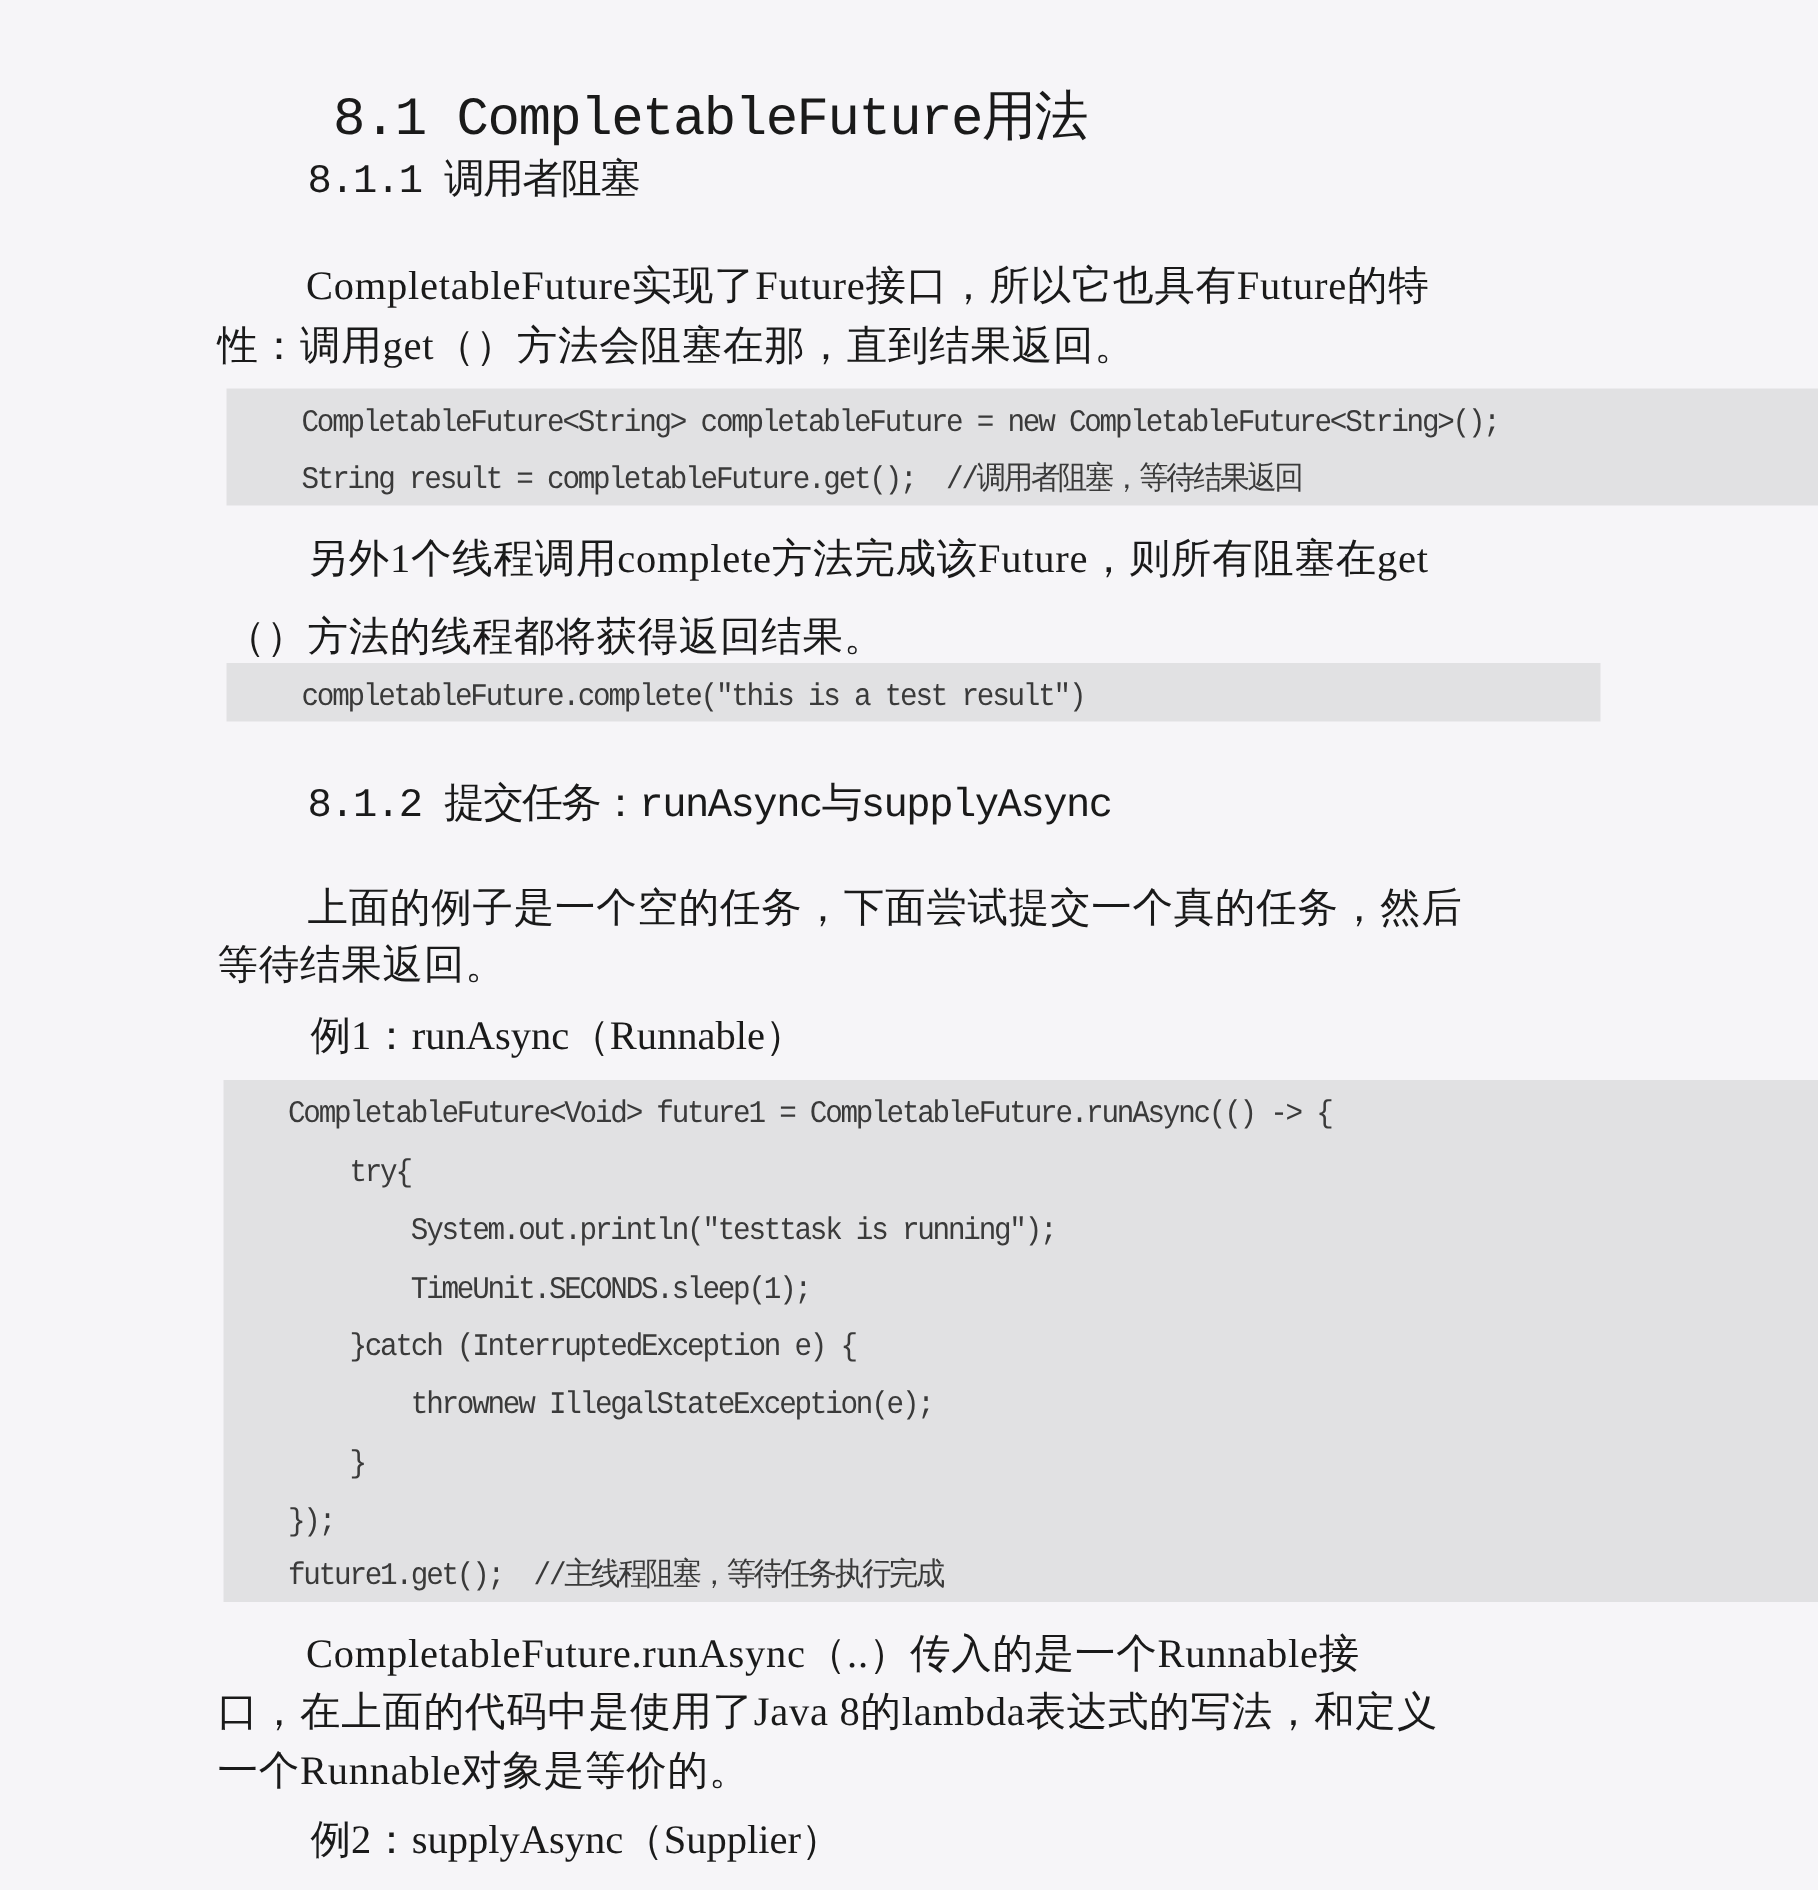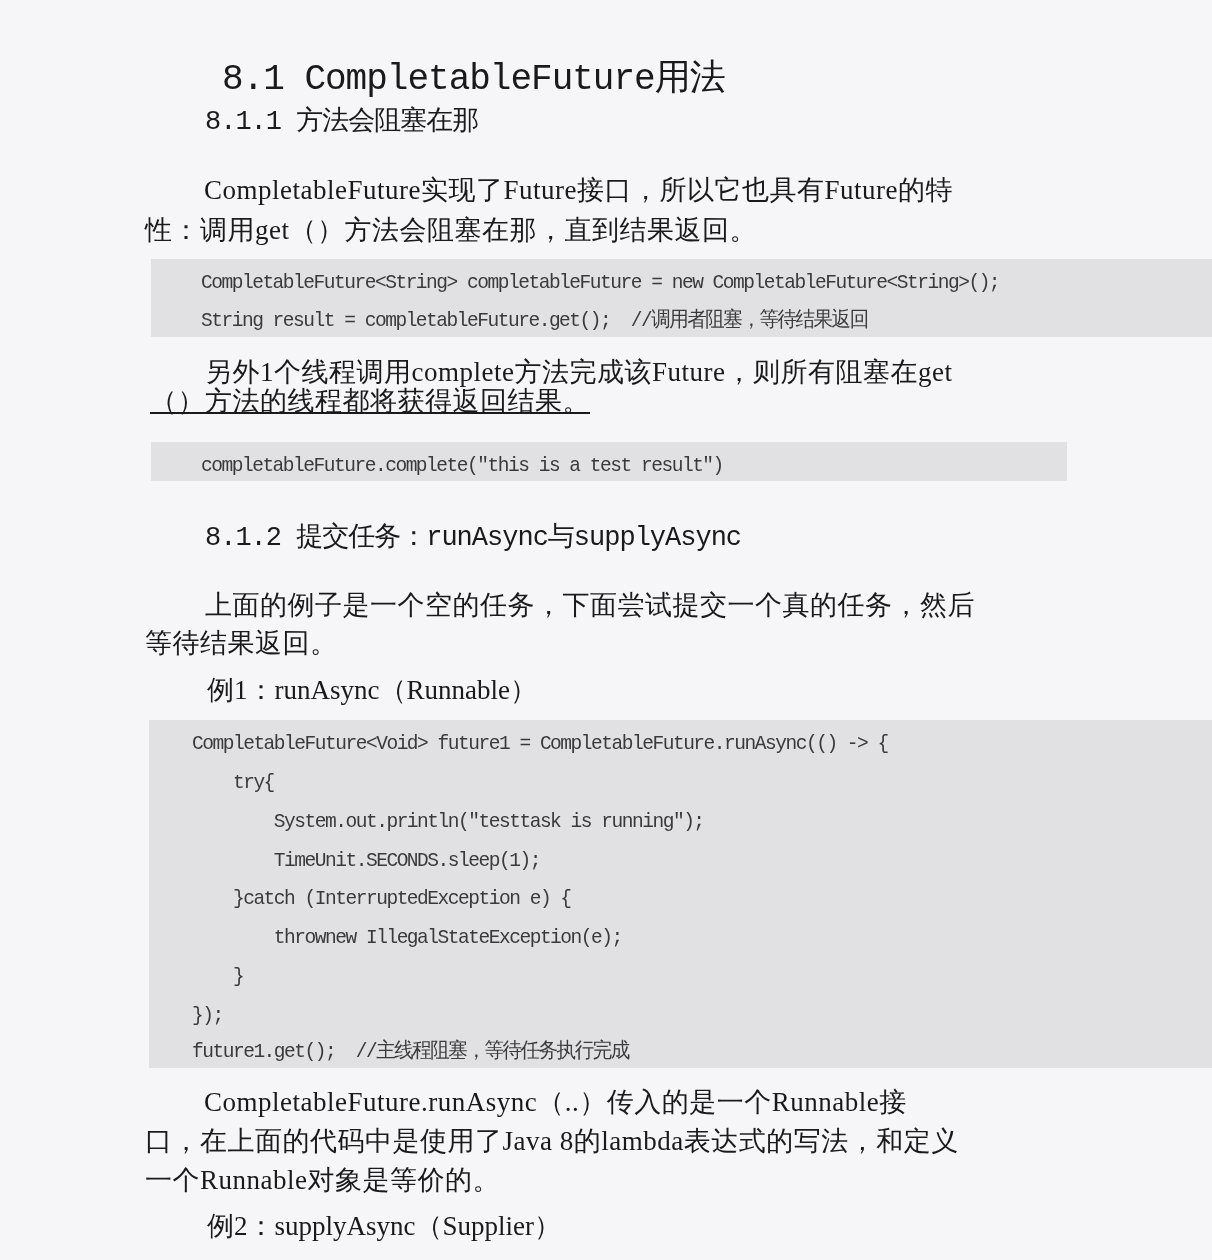--- a/index.html
+++ b/index.html
@@ -15,35 +15,35 @@
   .para { font-size: 27px; line-height: 38px; letter-spacing: 0.5px; }
   .code-box { position: absolute; background: #e1e1e3; }
   .code-line { position: absolute; white-space: pre; font-family: "Liberation Mono", "DejaVu Sans Mono", monospace; font-size: 21px; line-height: 28px; color: #3a3a3a; letter-spacing: -1.6px; transform: scaleX(0.93); transform-origin: left center; }
   .ex { left: 207px; font-size: 27px; line-height: 34px; }
 </style>
 </head>
 <body>
 
 <div class="abs h1">8.1 CompletableFuture用法</div>
 
-<div class="abs h2" style="top:105px;">8.1.1 方法会阻塞在那</div>
+<div class="abs h2" style="top:105px;">8.1.1 调用者阻塞</div>
 
 <div>
   <div class="abs para" style="left:204px; top:171px;">CompletableFuture实现了Future接口，所以它也具有Future的特</div>
   <div class="abs para" style="left:145px; top:211px;">性：调用get（）方法会阻塞在那，直到结果返回。</div>
 </div>
 
 <div class="code-box" style="left:151px; top:259px; width:1080px; height:78px;">
   <div class="code-line" style="left:50px; top:10px;">CompletableFuture&lt;String&gt; completableFuture = new CompletableFuture&lt;String&gt;();</div>
   <div class="code-line" style="left:50px; top:48px;">String result = completableFuture.get();  //调用者阻塞，等待结果返回</div>
 </div>
 
 <div>
   <div class="abs para" style="left:205px; top:353px;text-align:right;">另外1个线程调用complete方法完成该Future，则所有阻塞在get</div>
-  <div class="abs para" style="left:150px; top:382px;text-decoration:underline;">（）方法的线程都将获得返回结果。</div>
+  <div class="abs para" style="left:150px; top:405px;">（）方法的线程都将获得返回结果。</div>
 </div>
 
 <div class="code-box" style="left:151px; top:442px; width:916px; height:39px;">
   <div class="code-line" style="left:50px; top:10px;">completableFuture.complete("this is a test result")</div>
 </div>
 
 <div class="abs h2" style="top:521px;">8.1.2 提交任务：runAsync与supplyAsync</div>
 
 <div>
   <div class="abs para" style="left:205px; top:586px;">上面的例子是一个空的任务，下面尝试提交一个真的任务，然后</div>

